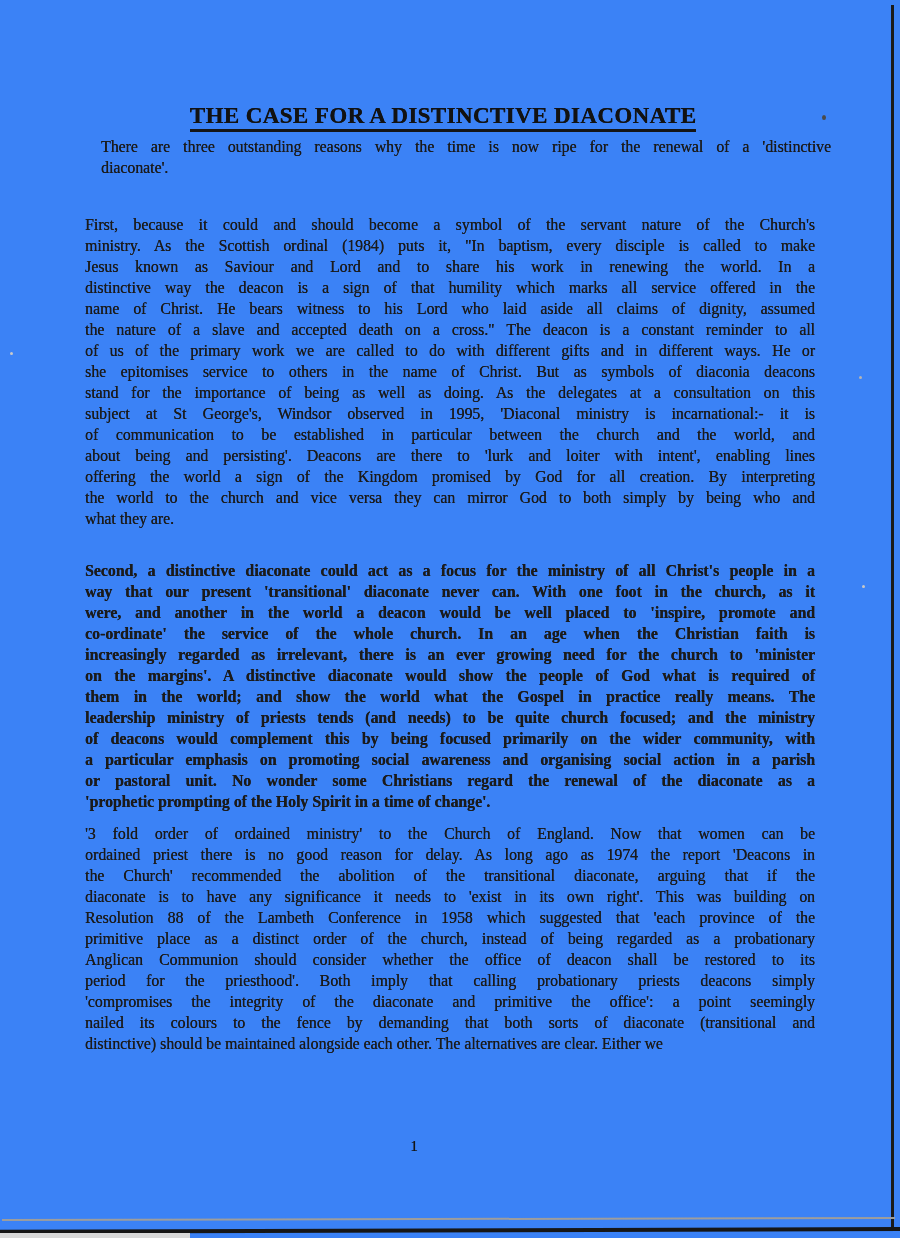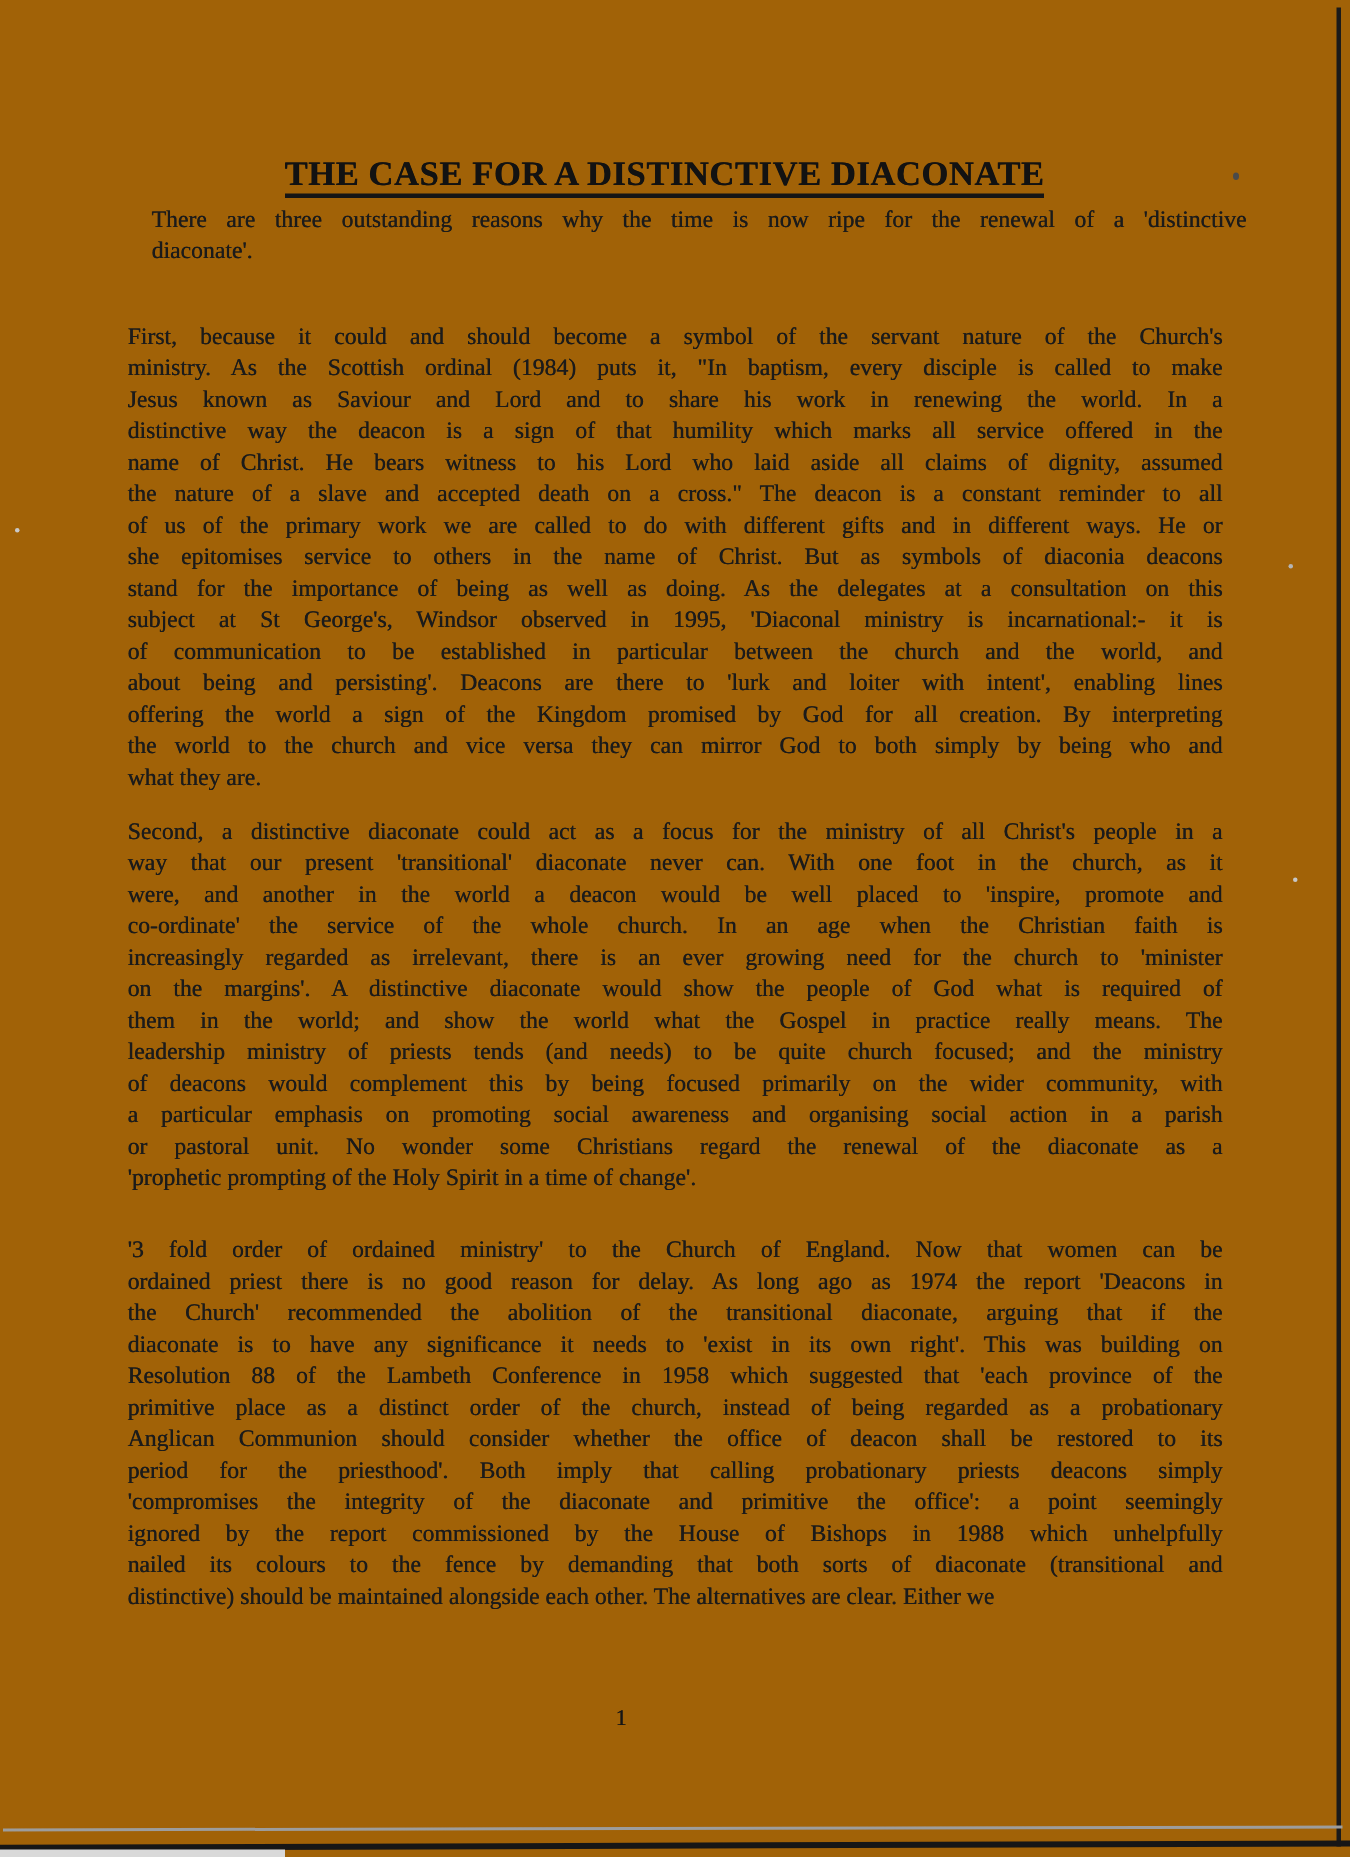--- a/index.html
+++ b/index.html
@@ -3,21 +3,21 @@
 <meta charset="utf-8">
 <style>
   html, body { margin:0; padding:0; }
   body {
     width:900px; height:1238px;
     background:#f2f2f0;
     font-family:"Liberation Serif", serif;
   }
   .sheet {
     position:relative; width:900px; height:1238px;
-    background:#a16207; overflow:hidden; color:#1b1b1b;
+    background:#3b82f6; overflow:hidden; color:#1b1b1b;
   }
   .doc-title {
     position:absolute; top:88px; left:0; width:886px;
     text-align:center;
     font-size:23px; font-weight:bold; letter-spacing:0.4px;
     color:#121212;
     text-shadow:0.3px 0 0 #121212;
   }
   .doc-title .u {
     border-bottom:3px solid #151515; padding-bottom:1px;
@@ -25,21 +25,21 @@
   .para {
     position:absolute; left:85px; width:730px;
     font-size:15.8px; line-height:21px;
     color:#1b1b1b;
     text-shadow:0.25px 0 0 #1b1b1b;
   }
   .line { text-align:justify; }
   .line.jfull { text-align-last:justify; }
   #para-1 { top:136px;margin-left:16px; }
   #para-2 { top:214px; }
-  #para-3 { top:544px; }
+  #para-3 { top:560px;font-weight:bold; }
   #para-4 { top:823px; }
   .page-number {
     position:absolute; top:1138px; left:0; width:828px;
     text-align:center; font-size:15px; color:#161616;
     text-shadow:0.3px 0 0 #161616;
   }
   
   .edge-right {
     position:absolute; top:5px; left:891px; width:3px; height:1226px;
     background:#1a1a1a;
@@ -107,21 +107,20 @@
   <div class="para" id="para-4">
       <div class="line jfull">'3 fold order of ordained ministry' to the Church of England.  Now that women can be</div>
       <div class="line jfull">ordained priest there is no good reason for delay.  As long ago as 1974 the report 'Deacons in</div>
       <div class="line jfull">the Church' recommended the abolition of the transitional diaconate, arguing that if the</div>
       <div class="line jfull">diaconate is to have any significance it needs to 'exist in its own right'.  This was building on</div>
       <div class="line jfull">Resolution 88 of the Lambeth Conference in 1958 which suggested that 'each province of the</div>
       <div class="line jfull">primitive place as a distinct order of the church, instead of being regarded as a probationary</div>
       <div class="line jfull">Anglican Communion should consider whether the office of deacon shall be restored to its</div>
       <div class="line jfull">period for the priesthood'.  Both imply that calling probationary priests deacons simply</div>
       <div class="line jfull">'compromises the integrity of the diaconate and primitive the office':  a point seemingly</div>
-      <div class="line jfull">ignored by the report commissioned by the House of Bishops in 1988 which unhelpfully</div>
       <div class="line jfull">nailed its colours to the fence by demanding that both sorts of diaconate (transitional and</div>
       <div class="line">distinctive) should be maintained alongside each other.  The alternatives are clear.  Either we</div>
     </div>
 
   <div class="page-number">1</div>
 
   <div class="edge-right"></div>
   <div class="scan-line-gray"></div>
   <div class="scan-line-black"></div>
   <div class="scan-smudge-bottom"></div>

